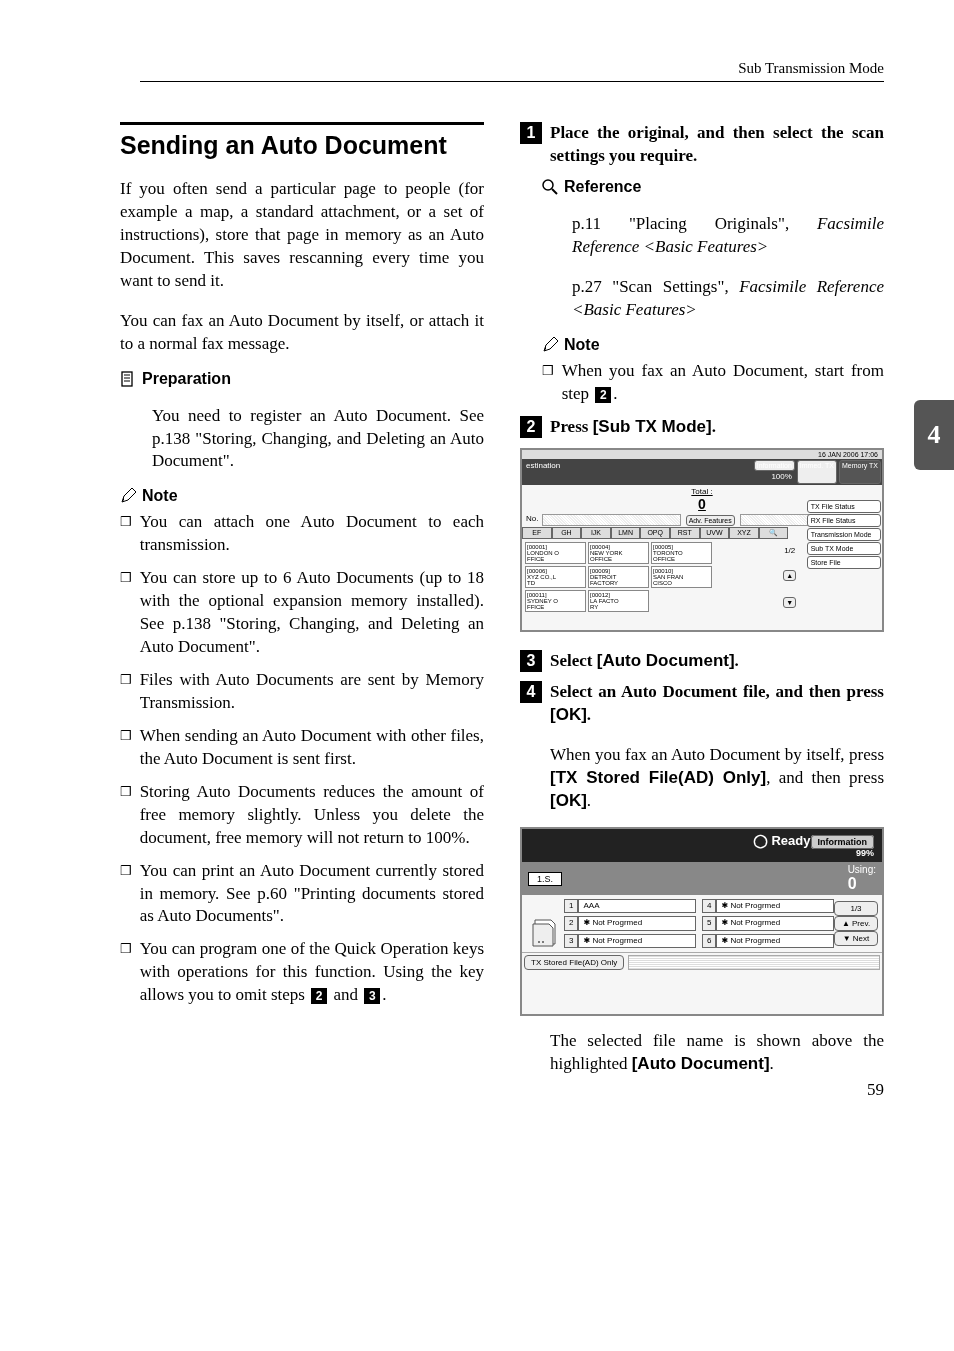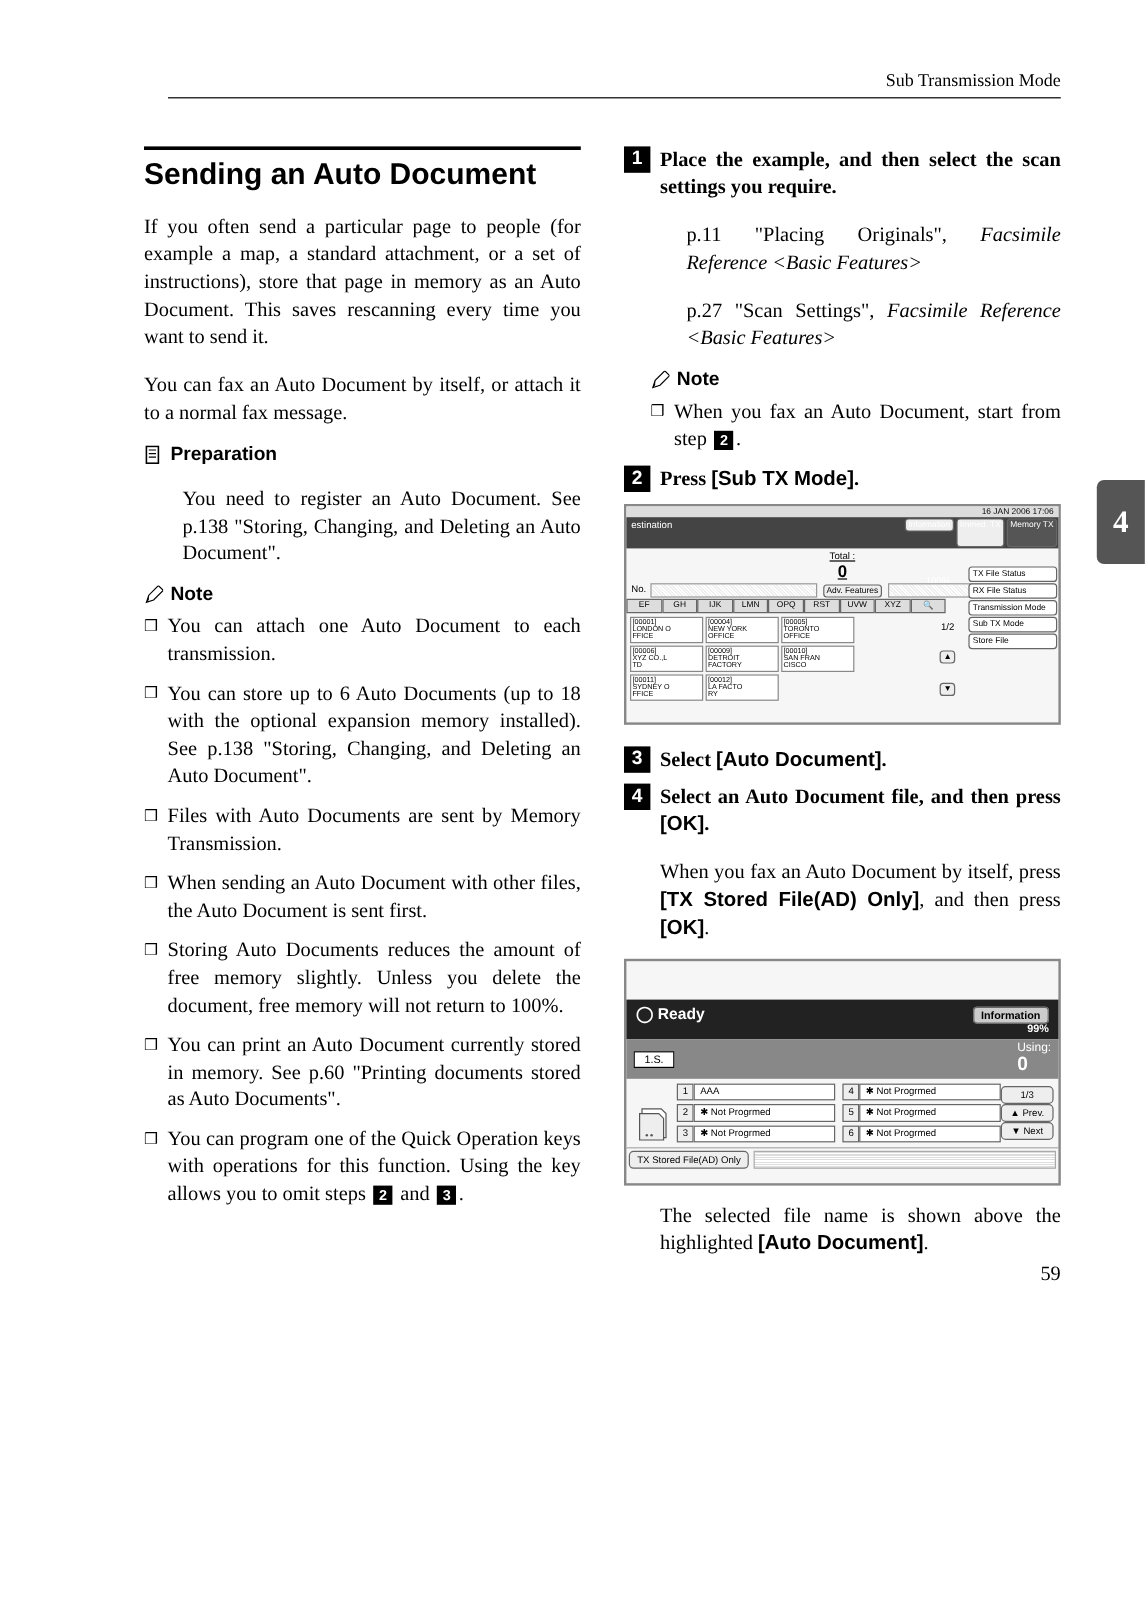--- a/index.html
+++ b/index.html
@@ -161,21 +161,21 @@
   .scr-tabs { display:flex; }
   .scr-tab { border:1px solid #666; flex:1; font-size:7px; text-align:center; padding:1px 0; background:#ddd; }
   .scr-grid { display:flex; flex-wrap:wrap; padding:2px; }
   .scr-cell { border:1px solid #888; width:23%; margin:1px; font-size:6px; padding:1px; background:#fff; }
   .scr-right-btn { border:1px solid #666; font-size:7px; padding:2px 3px; background:#fff; border-radius:3px; white-space:nowrap;}
   .screen2 {
     height: 185px;
     font-family: Arial, sans-serif;
   }
   .scr2-ready {
-    background:#222; color:#fff; font-size:13px; font-weight:bold; padding:4px 8px; display:flex; justify-content:space-between;margin-top:32px;
+    background:#222; color:#fff; font-size:13px; font-weight:bold; padding:4px 8px; display:flex; justify-content:flex-end;
   }
   .scr2-info-btn { background:#ccc; color:#000; font-size:9px; padding:1px 6px; border:1px solid #666; border-radius:3px;}
   .scr2-bar { display:flex; background:#888; padding:2px 6px; justify-content:space-between; align-items:center; font-size:9px;}
   .scr2-os { background:#fff; border:1px solid #000; padding:1px 8px; font-size:9px;}
   .scr2-total { color:#fff; font-size:10px; }
   .scr2-zero { font-size:16px; font-weight:bold; }
   .scr2-sub { background:#ddd; font-size:9px; padding:3px 6px; border-top:1px solid #666; border-bottom:1px solid #666;}
   .scr2-body { display:flex; padding:4px; }
   .scr2-icon { width:38px; display:flex; align-items:flex-end; justify-content:center; font-size:22px; }
   .scr2-grid { flex:1; display:grid; grid-template-columns:1fr 1fr; gap:3px 6px; }
@@ -258,23 +258,30 @@
         </div>
       <div class="bullet">
           <span class="sq">❒</span>
           <span class="bt"><span>You can program one of the Quick Operation keys with operations for this function. Using the key allows you to omit steps </span><span class="step-num inline">2</span><span> and </span><span class="step-num inline">3</span><span>.</span></span>
         </div>
     </div>
 
     <div class="col">
       <div class="step">
         <span class="step-num">1</span>
-        <span class="step-text">Place the example, and then select the scan settings you require.</span>
-      </div>
-
+        <span class="step-text">Place the original, and then select the scan settings you require.</span>
+      </div>
+
+      <div class="icon-heading" style="margin-left:22px">
+        <svg width="16" height="16" viewBox="0 0 16 16">
+            <circle cx="6" cy="6" r="5" fill="none" stroke="#000" stroke-width="1.5"></circle>
+            <line x1="10" y1="10" x2="15" y2="15" stroke="#000" stroke-width="2"></line>
+          </svg>
+        <span>Reference</span>
+      </div>
       <p class="indent-block" style="margin-left:52px"><span>p.11 "Placing Originals", </span><span class="italic">Facsimile Reference &lt;Basic Features&gt;</span></p>
       <p class="indent-block" style="margin-left:52px"><span>p.27 "Scan Settings", </span><span class="italic">Facsimile Reference &lt;Basic Features&gt;</span></p>
 
       <div class="icon-heading" style="margin-left:22px">
         <svg width="16" height="16" viewBox="0 0 16 16">
             <path d="M2 14 L4 8 L12 0 L16 4 L8 12 Z" fill="none" stroke="#000" stroke-width="1"></path>
             <path d="M2 14 L4 12 L4 8" fill="#000"></path>
           </svg>
         <span>Note</span>
       </div>
@@ -289,21 +296,21 @@
       </div>
 
       <div class="screenshot screen1" style="position:relative">
         <div class="scr-date">16 JAN 2006 17:06</div>
         <div class="scr-header">
           <div class="scr-header-left">estination</div>
           <div style="display:flex;flex-direction:column;">
             <div style="display:flex">
               <span class="scr-btn">Information</span>
             </div>
-            <div style="color:#fff;text-align:right;padding-right:4px;font-size:8px;margin-top:36px;">100%</div>
+            <div style="color:#fff;text-align:right;padding-right:4px;font-size:8px;">100%</div>
           </div>
           <div style="display:flex;">
             <span class="scr-btn">Immed. TX</span>
             <span class="scr-btn" style="background:#555;color:#fff">Memory TX</span>
           </div>
         </div>
         <div class="scr-total"><span>Total :</span><br><b style="font-size:14px">0</b></div>
         <div style="display:flex;align-items:flex-start;padding:0 4px;gap:4px;">
           <span>No.</span>
           <span style="flex:1;border:1px solid #999;height:10px;background:repeating-linear-gradient(45deg,#eee,#eee 1px,#fff 1px,#fff 2px)"></span>

